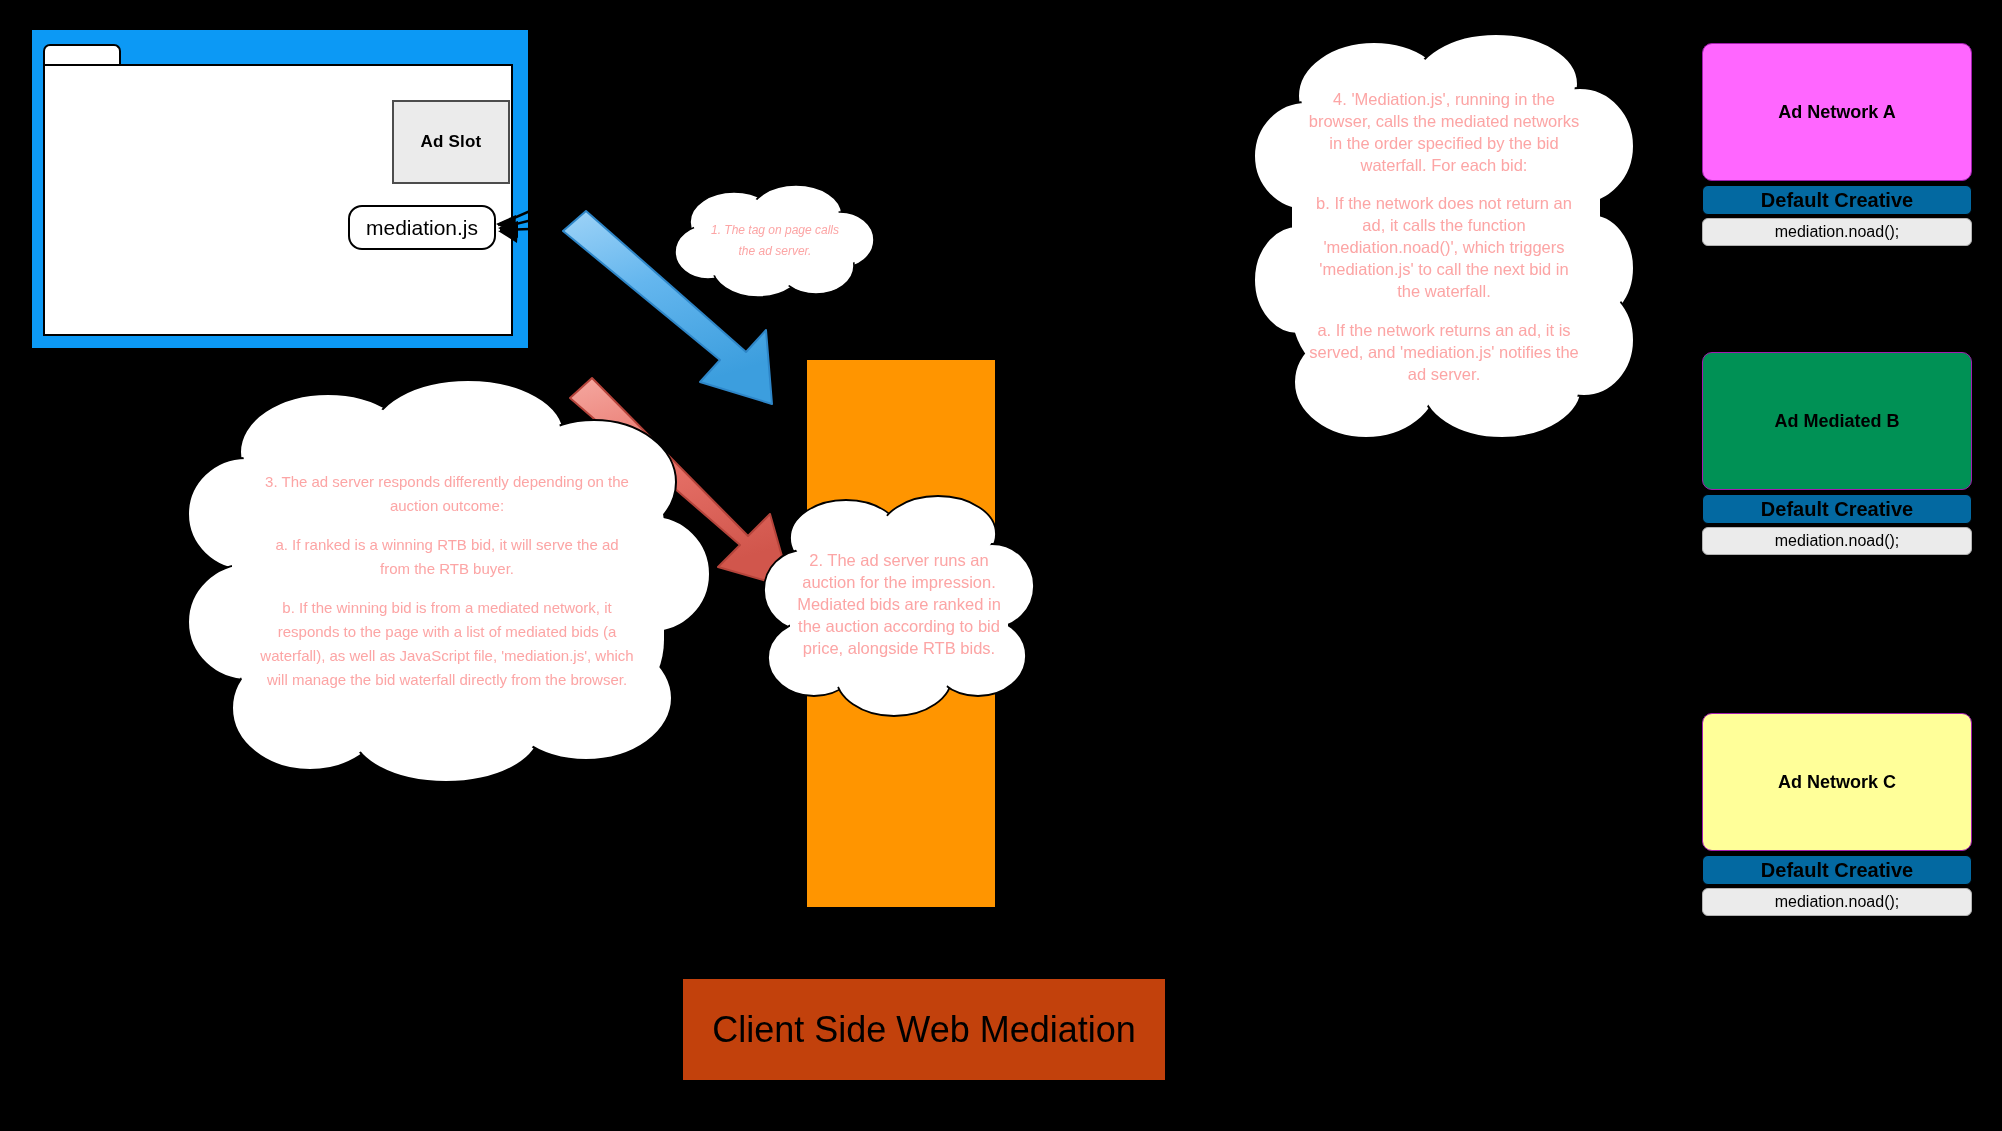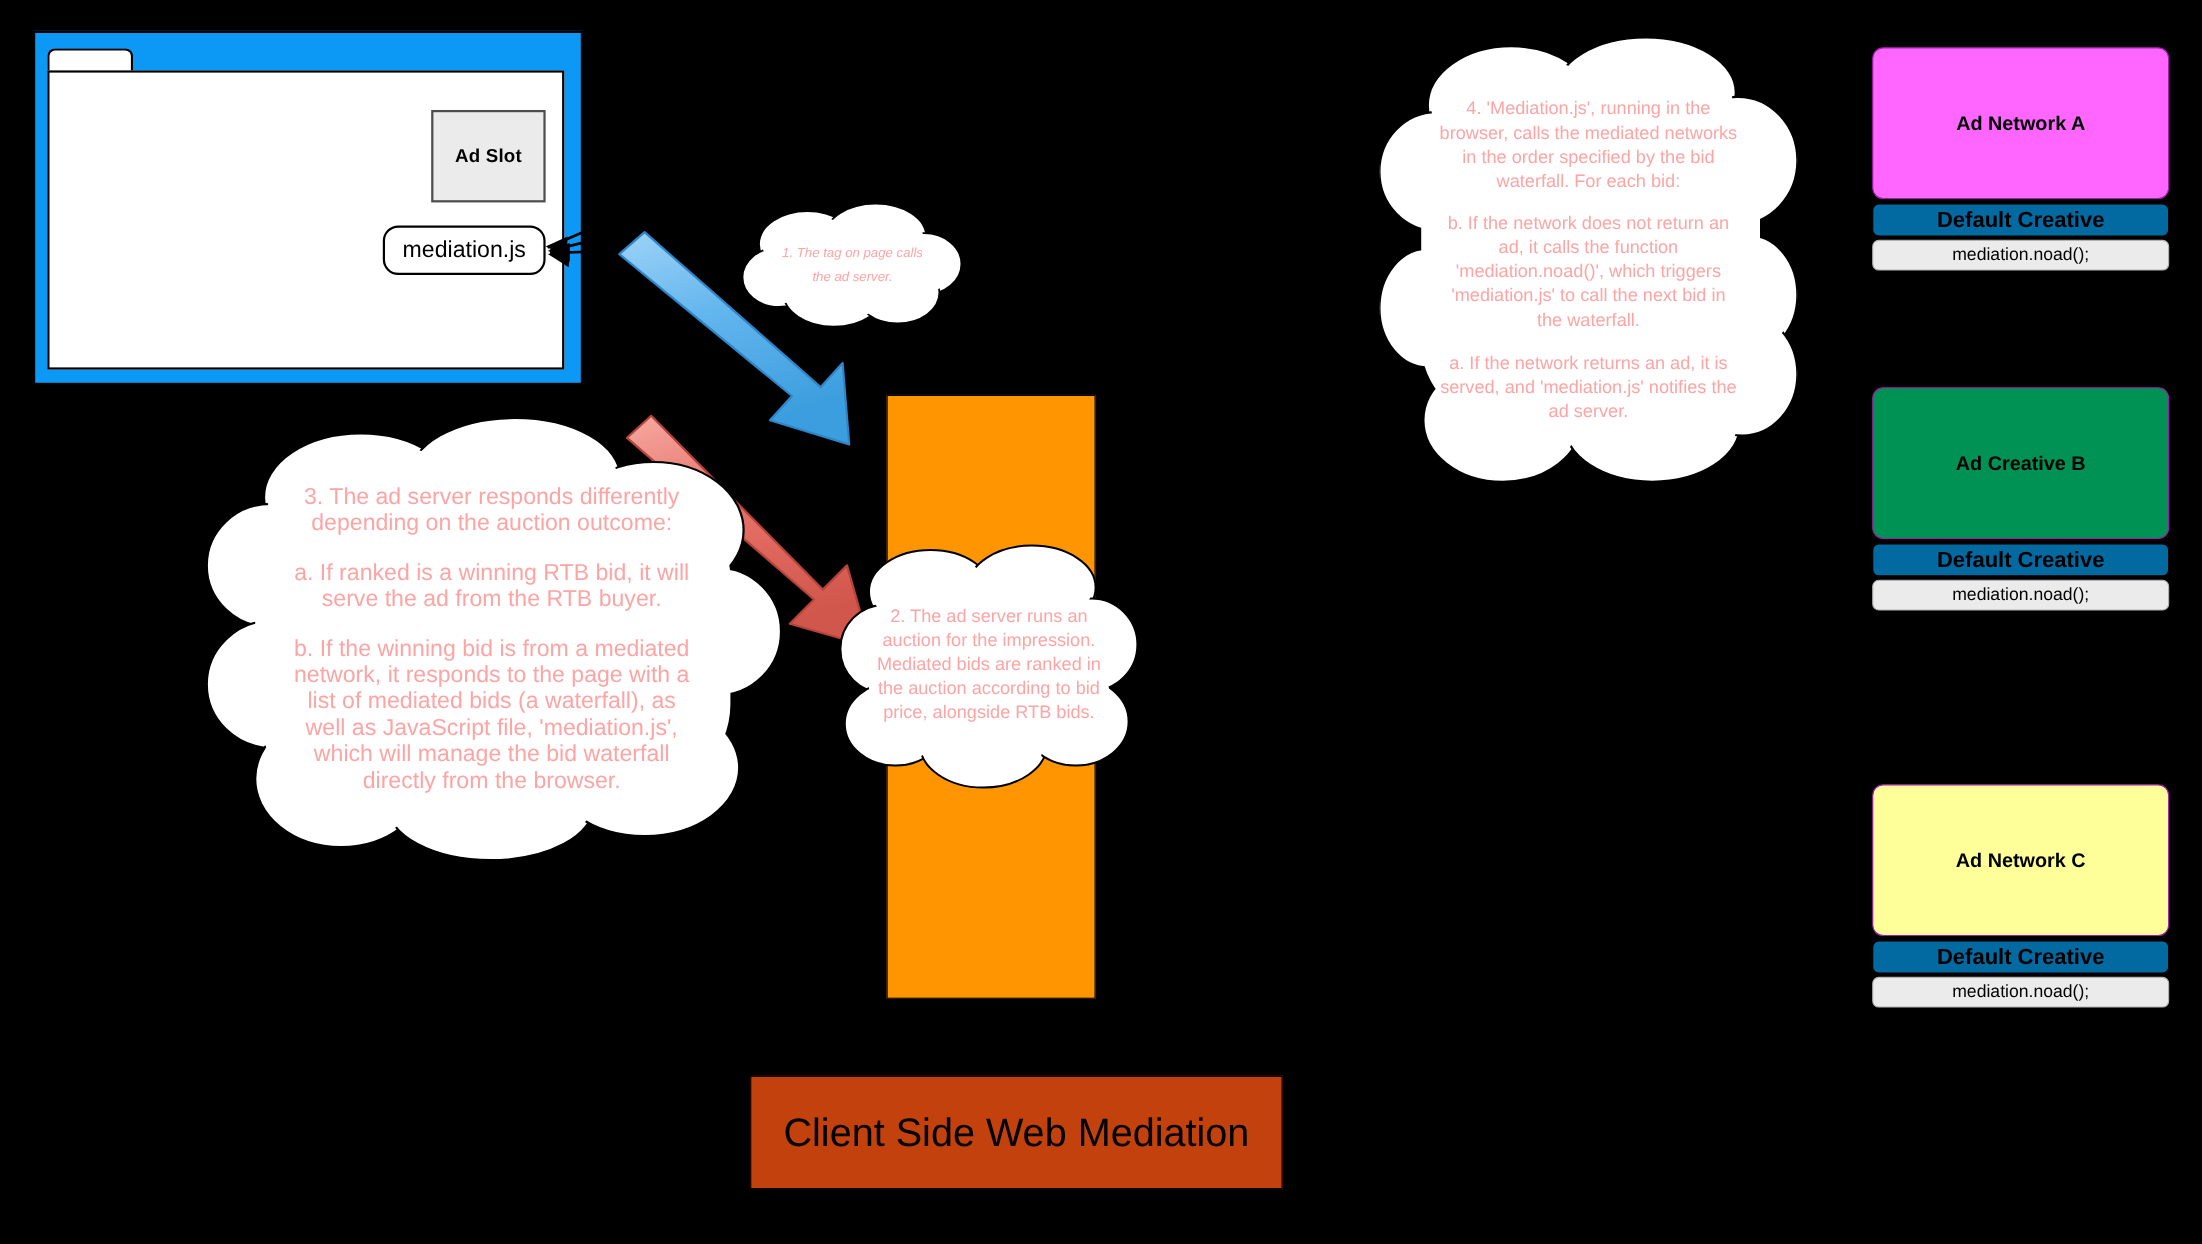--- a/index.html
+++ b/index.html
@@ -43,21 +43,21 @@
   }
   #browser-viewport {
     left: 43px; top: 64px;
     width: 470px; height: 272px;
     background: #ffffff;
     border: 2px solid #000000;
     box-sizing: border-box;
   }
   #ad-slot {
     left: 392px; top: 100px;
-    width: 104px; height: 84px;
+    width: 118px; height: 84px;
     background: #ebebeb;
     border: 2px solid #4d4d4d;
     box-sizing: border-box;
     display: flex;
     align-items: center;
     justify-content: center;
     font-size: 17px;
     font-weight: bold;
     letter-spacing: 0.2px;
   }
@@ -107,21 +107,21 @@
     color: #fca5a5;
   }
   .cloud-text p { margin: 0; }
   .cloud-text p.gap { margin-top: 1em; }
 
   #cloud-1 { left: 672px; top: 182px; width: 206px; height: 118px; }
   #cloud-1 .cloud-text { font-size: 12px; line-height: 21px; padding: 0 38px; font-style: italic; }
   #cloud-2 { left: 762px; top: 490px; width: 274px; height: 228px; }
   #cloud-2 .cloud-text { font-size: 16.5px; line-height: 22px; padding: 0 34px; }
   #cloud-3 { left: 182px; top: 378px; width: 530px; height: 406px; }
-  #cloud-3 .cloud-text { font-size: 21px; line-height: 24px; padding: 0 78px; text-align: center; }
+  #cloud-3 .cloud-text { font-size: 15px; line-height: 24px; padding: 0 78px; text-align: center; }
   #cloud-4 { left: 1254px; top: 30px; width: 380px; height: 412px; }
   #cloud-4 .cloud-text { font-size: 16.5px; line-height: 22px; padding: 0 54px; }
 
   
   .network-group { position: absolute; width: 270px; }
   .network-box {
     width: 270px;
     height: 138px;
     border: 1px solid #a21caf;
     border-radius: 10px;
@@ -345,21 +345,21 @@
     </div>
   </div>
 
   <div class="network-group" id="network-a">
     <div class="network-box" style="background: rgb(255, 102, 255);">Ad Network A</div>
     <div class="default-creative">Default Creative</div>
     <div class="noad-call">mediation.noad();</div>
   </div>
 
   <div class="network-group" id="network-b">
-    <div class="network-box" style="background: rgb(0, 145, 85);">Ad Creative B</div>
+    <div class="network-box" style="background: rgb(0, 145, 85);">Ad Mediated B</div>
     <div class="default-creative">Default Creative</div>
     <div class="noad-call">mediation.noad();</div>
   </div>
 
   <div class="network-group" id="network-c">
     <div class="network-box" style="background: rgb(255, 255, 153);">Ad Network C</div>
     <div class="default-creative">Default Creative</div>
     <div class="noad-call">mediation.noad();</div>
   </div>
 

